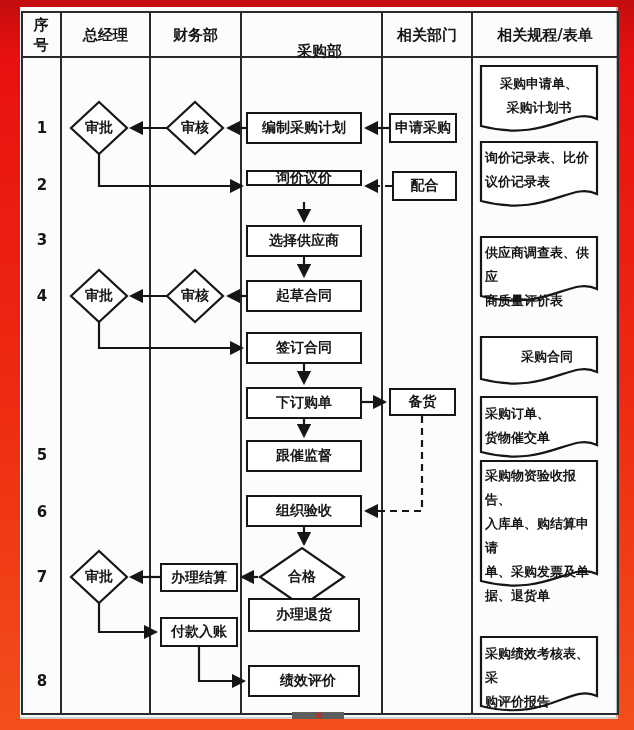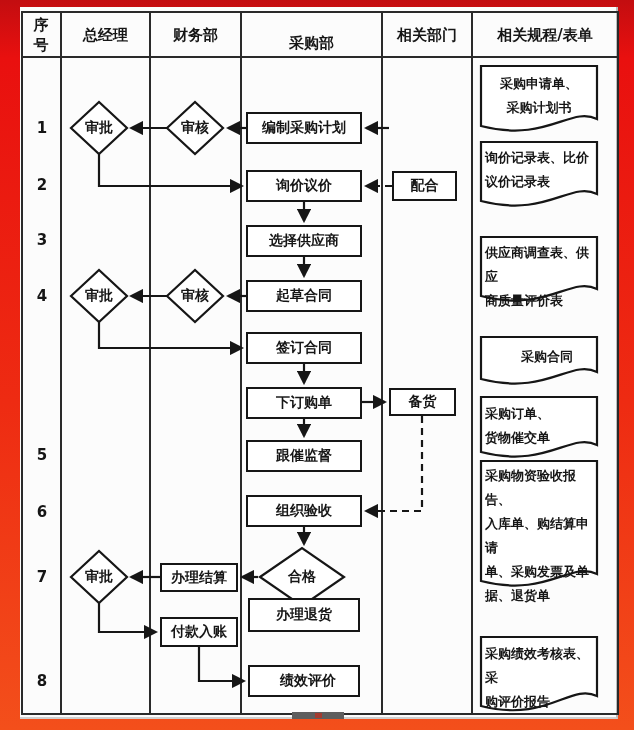--- a/index.html
+++ b/index.html
@@ -92,42 +92,43 @@
       <path d="M481,337 L597,337 L597,372 C570,359 547,396 481,379 Z"></path>
       <path d="M481,397 L597,397 L597,445 C570,432 547,469 481,452 Z"></path>
       <path d="M481,461 L597,461 L597,574 C570,561 547,598 481,581 Z"></path>
       <path d="M481,637 L597,637 L597,696 C570,683 547,723 481,706 Z"></path>
     </g>
   </svg>
 
   <div class="lbl hdr stacked" style="left:32px;top:15px;width:18px;height:40px;">序号</div>
   <div class="lbl hdr" style="left:61px;top:24px;width:89px;height:22px;">总经理</div>
   <div class="lbl hdr" style="left:150px;top:24px;width:91px;height:22px;">财务部</div>
-  <div class="lbl hdr" style="left:241px;top:32px;width:141px;height:22px;">采购部</div>
+  <div class="lbl hdr" style="left:241px;top:40px;width:141px;height:22px;padding-left:8px;">采购部</div>
   <div class="lbl hdr stacked" style="left:397px;top:14px;width:60px;height:42px;">相关部门</div>
   <div class="lbl hdr" style="left:472px;top:24px;width:146px;height:22px;">相关规程/表单</div>
 
   <div class="rownum" style="left:29px;top:117px;">1</div>
   <div class="rownum" style="left:29px;top:174px;">2</div>
   <div class="rownum" style="left:29px;top:229px;">3</div>
   <div class="rownum" style="left:29px;top:285px;">4</div>
   <div class="rownum" style="left:29px;top:444px;">5</div>
   <div class="rownum" style="left:29px;top:501px;">6</div>
   <div class="rownum" style="left:29px;top:566px;">7</div>
   <div class="rownum" style="left:29px;top:670px;">8</div>
 
   <div class="dml" style="left:71px;top:114px;width:56px;height:28px;">审批</div>
   <div class="dml" style="left:167px;top:114px;width:56px;height:28px;">审核</div>
   <div class="dml" style="left:71px;top:282px;width:56px;height:28px;">审批</div>
   <div class="dml" style="left:167px;top:282px;width:56px;height:28px;">审核</div>
   <div class="dml" style="left:71px;top:563px;width:56px;height:28px;">审批</div>
   <div class="dml" style="left:260px;top:563px;width:84px;height:28px;">合格</div>
 
   <div class="node" style="left:246px;top:112px;width:116px;height:32px;">编制采购计划</div>
-  <div class="node" style="left:246px;top:170px;width:116px;height:32px;">询价议价</div>
+  <div class="node" style="left:389px;top:113px;width:68px;height:30px;">申请采购</div>
+  <div class="node" style="left:246px;top:170px;width:116px;height:16px;">询价议价</div>
   <div class="node" style="left:392px;top:171px;width:65px;height:30px;">配合</div>
   <div class="node" style="left:246px;top:225px;width:116px;height:32px;">选择供应商</div>
   <div class="node" style="left:246px;top:280px;width:116px;height:32px;">起草合同</div>
   <div class="node" style="left:246px;top:332px;width:116px;height:32px;">签订合同</div>
   <div class="node" style="left:246px;top:387px;width:116px;height:32px;">下订购单</div>
   <div class="node" style="left:389px;top:388px;width:67px;height:28px;">备货</div>
   <div class="node" style="left:246px;top:440px;width:116px;height:32px;">跟催监督</div>
   <div class="node" style="left:246px;top:495px;width:116px;height:32px;">组织验收</div>
   <div class="node" style="left:160px;top:563px;width:78px;height:29px;">办理结算</div>
   <div class="node" style="left:160px;top:617px;width:78px;height:30px;">付款入账</div>

